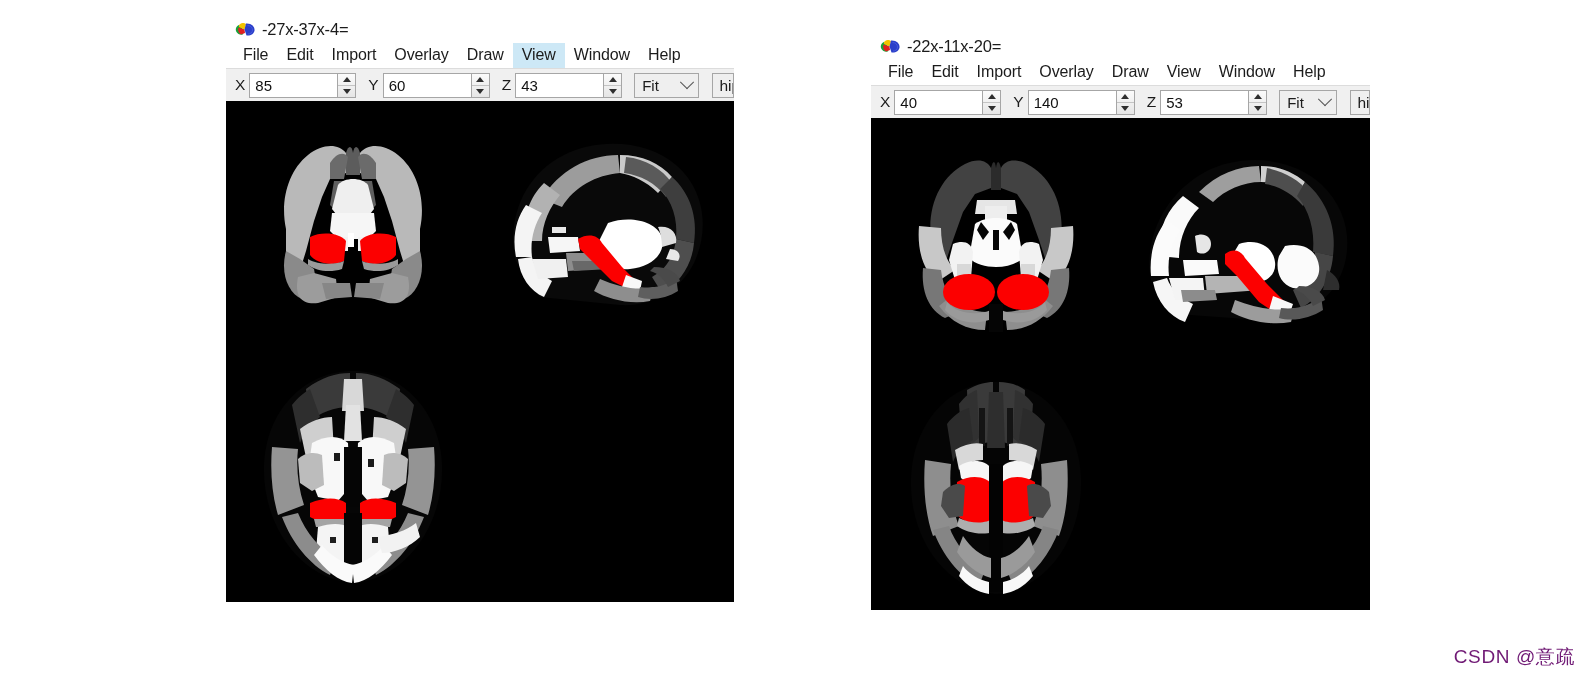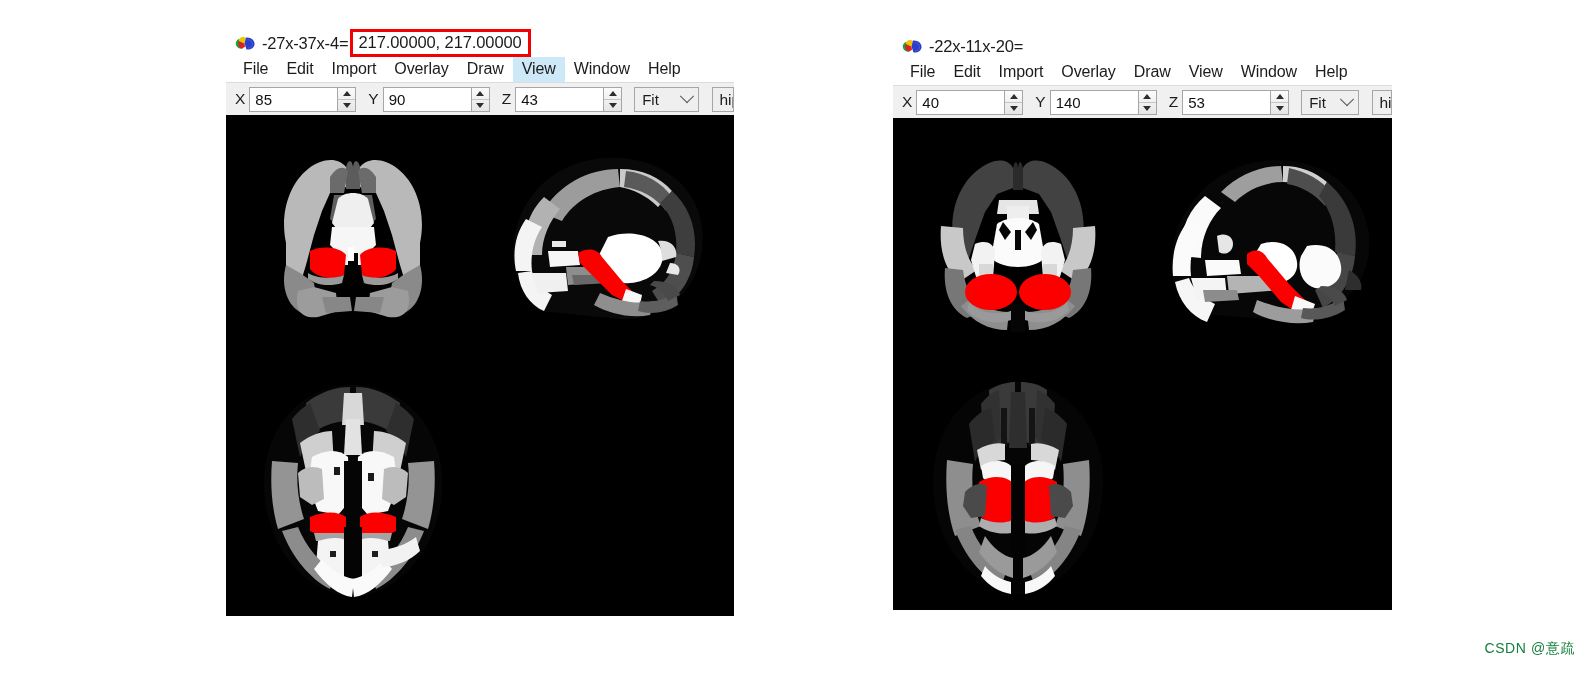--- a/index.html
+++ b/index.html
@@ -177,43 +177,42 @@
     background: #000000;
     overflow: hidden;
   }
   .pane { position: absolute; overflow: hidden; }
   .pane svg { display: block; width: 100%; height: 100%; }
 
   
   .watermark {
     position: absolute;
     right: 14px;
-    bottom: 20px;
-    font-size: 14px;
-    color: #15803d;
+    bottom: 8px;
+    font-size: 19px;
+    color: #701a75;
     letter-spacing: 0.6px;
     font-family: "Liberation Sans", sans-serif;
   }
 </style>
 </head>
 <body>
 
-<div class="win" id="win-left" style="left:226px; top:30px; width:508px; height:614px;">
+<div class="win" id="win-left" style="left:226px; top:16px; width:508px; height:614px;">
 
   <div class="titlerow">
     <svg class="brain-icon" viewBox="0 0 44 34">
       <path d="M10 8 C4 10 2 17 5 22 C7 26 12 28 18 27 L20 18 Z" fill="#19a33a"></path>
       <path d="M20 4 C12 4 9 8 10 12 L21 17 L24 6 Z" fill="#f2c300"></path>
       <path d="M21 17 L9 13 C7 18 9 24 14 27 L22 24 Z" fill="#e02020"></path>
       <path d="M24 5 C34 4 42 11 41 19 C40 26 33 30 25 29 L21 17 Z" fill="#2b3fc9"></path>
       <path d="M27 9 C33 9 37 13 37 18 C37 23 33 26 28 26" fill="none" stroke="#4a5ee0" stroke-width="1.6"></path>
     </svg>
     <span class="title-text">-27x-37x-4</span>
     <span class="title-eq">=</span>
-    <span class="title-box">217.00000, 217.00000</span>
   </div>
 
   <div class="menubar">
     <span class="menu-item">File</span>
     <span class="menu-item">Edit</span>
     <span class="menu-item">Import</span>
     <span class="menu-item">Overlay</span>
     <span class="menu-item">Draw</span>
     <span class="menu-item active">View</span>
     <span class="menu-item">Window</span>
@@ -229,21 +228,21 @@
             <i class="tri-up"></i>
           </span>
         <span class="spin-btn">
             <i class="tri-down"></i>
           </span>
       </span>
     </span>
 
     <span class="axis-label">Y</span>
     <span class="spin">
-      <span class="spin-field">90</span>
+      <span class="spin-field">60</span>
       <span class="spin-btns">
         <span class="spin-btn">
             <i class="tri-up"></i>
           </span>
         <span class="spin-btn">
             <i class="tri-down"></i>
           </span>
       </span>
     </span>
 
@@ -367,21 +366,21 @@
           <path d="M166 200 C154 216 142 226 128 228 L126 210 C138 208 150 200 158 190 Z" fill="#fafafa"></path>
           <path d="M152 182 C166 180 180 176 190 168 L194 182 C184 192 168 198 156 198 Z" fill="#f2f2f2"></path>
         </g>
       </svg>
     </div>
 
     <div class="pane" style="left:254px;top:254px;width:254px;height:247px;"></div>
   </div>
 </div>
 
-<div class="win" id="win-right" style="left:893px; top:33px; width:499px; height:605px;">
+<div class="win" id="win-right" style="left:871px; top:33px; width:499px; height:605px;">
 
   <div class="titlerow">
     <svg class="brain-icon" viewBox="0 0 44 34">
       <path d="M10 8 C4 10 2 17 5 22 C7 26 12 28 18 27 L20 18 Z" fill="#19a33a"></path>
       <path d="M20 4 C12 4 9 8 10 12 L21 17 L24 6 Z" fill="#f2c300"></path>
       <path d="M21 17 L9 13 C7 18 9 24 14 27 L22 24 Z" fill="#e02020"></path>
       <path d="M24 5 C34 4 42 11 41 19 C40 26 33 30 25 29 L21 17 Z" fill="#2b3fc9"></path>
       <path d="M27 9 C33 9 37 13 37 18 C37 23 33 26 28 26" fill="none" stroke="#4a5ee0" stroke-width="1.6"></path>
     </svg>
     <span class="title-text">-22x-11x-20</span>

